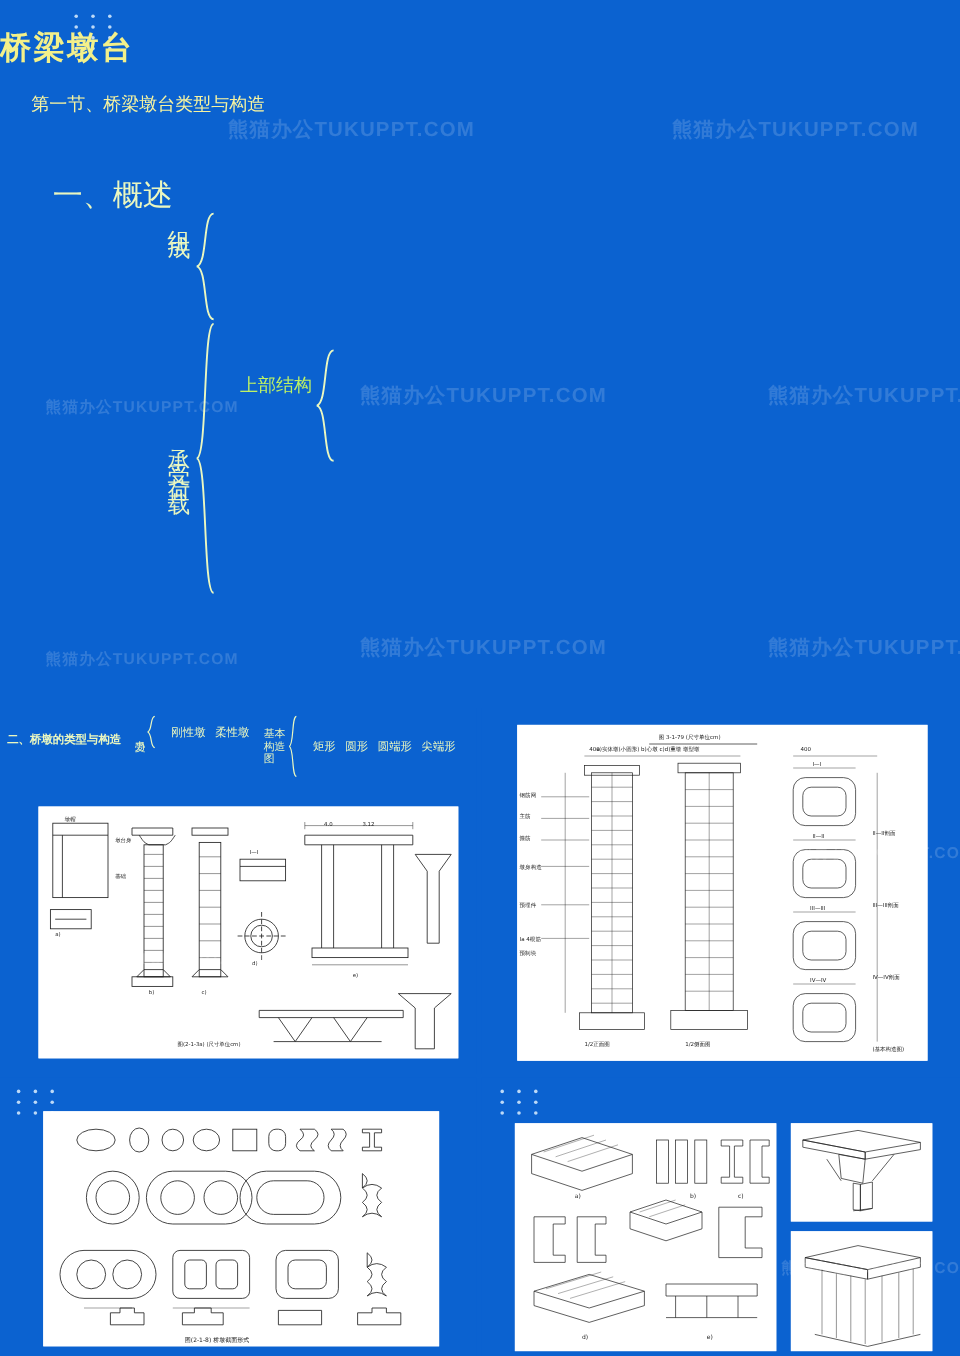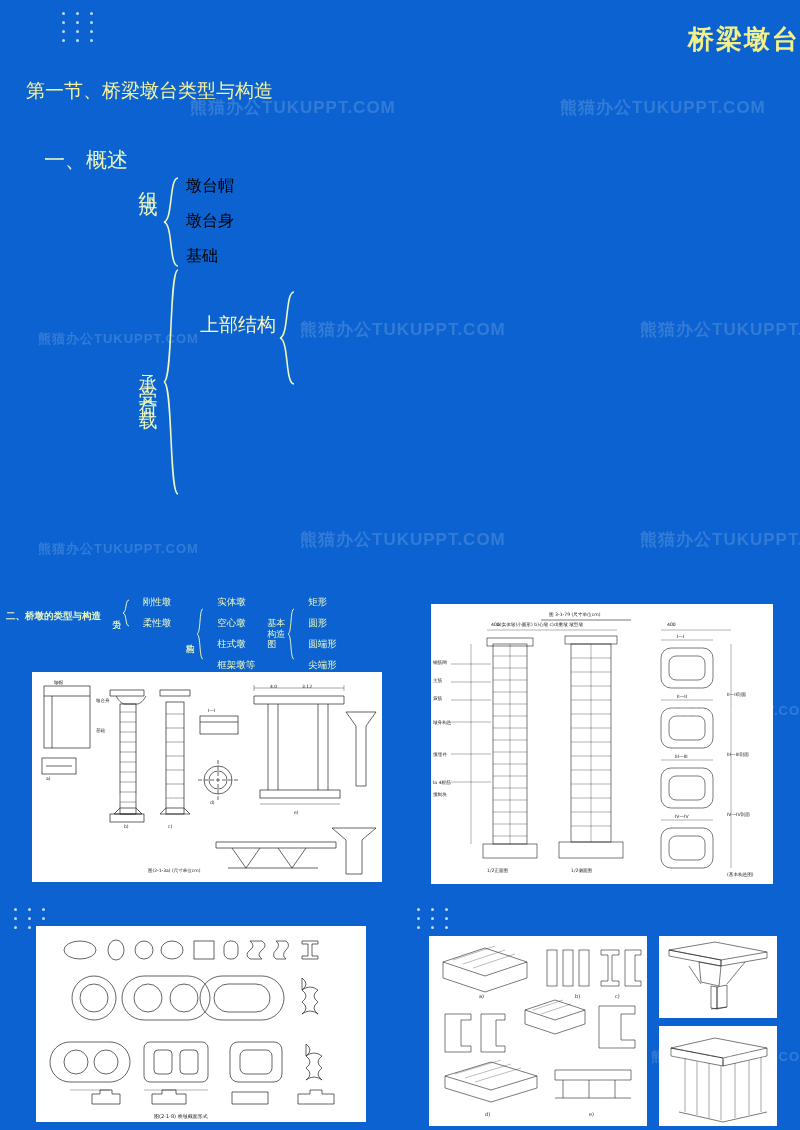--- a/index.html
+++ b/index.html
@@ -15,28 +15,28 @@
   .s2{top:590px;height:305px;width:397px;left:0;}
   .s3{top:590px;height:305px;left:401px;width:399px;}
   .s4{top:898px;height:232px;width:397px;left:0;}
   .s5{top:898px;height:232px;left:401px;width:399px;}
 
   
   .dots{position:absolute;display:grid;grid-template-columns:repeat(3,7px);gap:6px 7px;}
   .dots i{display:block;width:3px;height:3px;border-radius:50%;background:#bcd9f7;}
 
   .title{
-    position:absolute;top:22px;left:0;width:800px;text-align:right;
+    position:absolute;top:22px;left:0;width:800px;text-align:left;
     color:#f3f08a;font-size:26px;font-weight:bold;letter-spacing:2px;
   }
   .section{
-    position:absolute;top:78px;left:26px;color:#f6f3a0;font-size:19px;
+    position:absolute;top:78px;left:26px;color:#f6f3a0;font-size:15px;
   }
   .subsection{
-    position:absolute;top:146px;left:44px;color:#eaf7c0;font-size:21px;
+    position:absolute;top:146px;left:44px;color:#eaf7c0;font-size:25px;
   }
   .row{display:flex;align-items:flex-start;}
   .vlabel{
     width:40px;text-align:center;line-height:1.25;font-size:19px;color:#eaf7c0;
     display:flex;flex-direction:column;justify-content:center;
   }
   .brace{
     width:22px;color:#eaf7c0;font-size:15px;display:flex;align-items:center;
     justify-content:center;
   }
@@ -45,21 +45,21 @@
   .items div{white-space:nowrap;}
 
   .grp1{position:absolute;left:120px;top:176px;}
   .grp2{position:absolute;left:120px;top:262px;}
 
   
   .figbox{position:absolute;background:#fff;}
   .figbox svg{display:block;}
 
   .t2{position:absolute;top:6px;left:6px;width:390px;color:#eaf7c0;font-size:9.5px;}
-  .col{display:flex;flex-direction:column;gap:8px;margin-left:12px;}
+  .col{display:flex;flex-direction:row;gap:8px;margin-left:12px;}
 
   
   .wm{
     position:absolute;color:rgba(255,255,255,.16);font-size:17px;font-weight:bold;
     transform:rotate(0deg);white-space:nowrap;pointer-events:none;letter-spacing:1px;
   }
   .wm.small{font-size:13px;}
 </style>
 </head>
 <body>
@@ -88,44 +88,39 @@
   <div class="grp1">
     <div class="row">
       <div class="vlabel">
         <span style="writing-mode:vertical-rl;text-orientation:upright;letter-spacing:6px;">组成</span>
       </div>
       <div class="brace">
         <svg width="20" height="92" viewBox="0 0 20 92">
             <path d="M17 2 C8 2 12 44 3 46 C12 48 8 90 17 90" fill="none" stroke="#eaf7c0" stroke-width="1.6"></path>
           </svg>
       </div>
-      <div class="items">
-        <div>墩台帽</div>
-        <div>墩台身</div>
-        <div>基础</div>
-      </div>
     </div>
   </div>
 
   <div class="grp2" style="top:268px;">
     <div class="row">
       <div class="vlabel" style="height:230px;">
         <span style="writing-mode:vertical-rl;text-orientation:upright;letter-spacing:12px;">承受荷载</span>
       </div>
       <div class="brace">
         <svg width="20" height="228" viewBox="0 0 20 228">
             <path d="M17 2 C8 2 12 112 3 114 C12 116 8 226 17 226" fill="none" stroke="#eaf7c0" stroke-width="1.6"></path>
           </svg>
       </div>
     </div>
   </div>
 
   <div style="position:absolute;left:200px;top:290px;">
     <div class="row">
-      <div style="color:#fef9c3;font-size:19px;padding-top:22px;">上部结构</div>
+      <div style="color:#bef264;font-size:15px;padding-top:22px;">上部结构</div>
       <div class="brace">
         <svg width="20" height="96" viewBox="0 0 20 96">
             <path d="M17 2 C8 2 12 46 3 48 C12 50 8 94 17 94" fill="none" stroke="#eaf7c0" stroke-width="1.6"></path>
           </svg>
       </div>
     </div>
   </div>
 
   <div class="wm" style="left:190px;top:96px;">熊猫办公TUKUPPT.COM</div>
   <div class="wm" style="left:560px;top:96px;">熊猫办公TUKUPPT.COM</div>
@@ -148,34 +143,20 @@
         </div>
         <svg width="9" height="28">
             <path d="M7 1 C3 1 5 13 1 14 C5 15 3 27 7 27" fill="none" stroke="#eaf7c0" stroke-width="1"></path>
           </svg>
         <div class="col">
           <span>刚性墩</span>
           <span>柔性墩</span>
         </div>
       </div>
 
-      <div style="display:flex;align-items:center;margin-left:8px;">
-        <div style="font-size:9px;">
-          <span style="writing-mode:vertical-rl;text-orientation:upright;">构造</span>
-        </div>
-        <svg width="9" height="52">
-            <path d="M7 1 C3 1 5 25 1 26 C5 27 3 51 7 51" fill="none" stroke="#eaf7c0" stroke-width="1"></path>
-          </svg>
-        <div class="col">
-          <span>实体墩</span>
-          <span>空心墩</span>
-          <span>柱式墩</span>
-          <span>框架墩等</span>
-        </div>
-      </div>
 
       <div style="display:flex;align-items:center;margin-left:8px;">
         <div style="font-size:9px;max-width:20px;line-height:1.15;">基本构造图</div>
         <svg width="9" height="52">
             <path d="M7 1 C3 1 5 25 1 26 C5 27 3 51 7 51" fill="none" stroke="#eaf7c0" stroke-width="1"></path>
           </svg>
         <div class="col">
           <span>矩形</span>
           <span>圆形</span>
           <span>圆端形</span>

